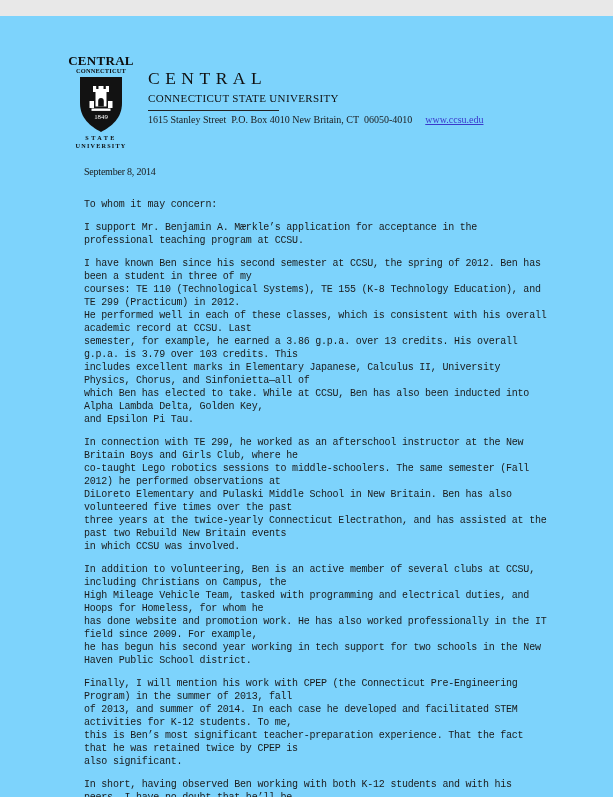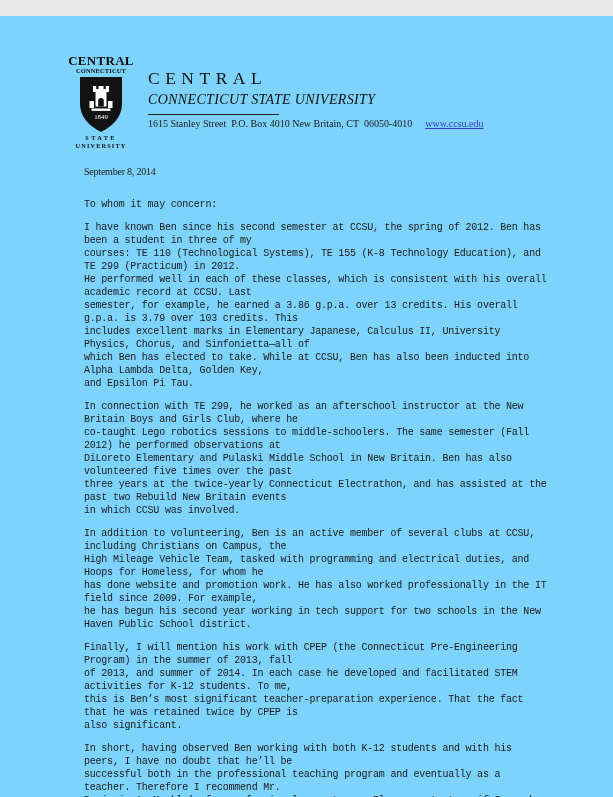--- a/index.html
+++ b/index.html
@@ -17,21 +17,21 @@
   .letterhead { position:absolute; left:64px; top:38px; display:flex; align-items:flex-start; }
   .logo-block { width:74px; text-align:center; line-height:1; }
   .logo-arc1 { font-weight:bold; font-size:13px; letter-spacing:.3px; color:#0d0d0d; }
   .logo-arc2 { font-weight:bold; font-size:6.4px; letter-spacing:.2px; margin-top:1px; color:#0d0d0d; }
   .shield-svg { display:block; margin:2px auto 2px auto; }
   .logo-base1 { font-weight:bold; font-size:6.2px; letter-spacing:2.4px; margin-top:1px; color:#0d0d0d; }
   .logo-base2 { font-weight:bold; font-size:6.2px; letter-spacing:1.2px; margin-top:1.5px; color:#0d0d0d; }
 
   .wordmark-block { margin-left:10px; padding-top:14px; }
   .wordmark { font-size:17.5px; letter-spacing:5.5px; color:#101010; }
-  .subtitle { font-size:14px; letter-spacing:.35px; margin-top:3px; color:#101010;font-style:italic; }
+  .subtitle { font-size:11px; letter-spacing:.35px; margin-top:3px; color:#101010; }
   .rule { width:131px; border-top:1.2px solid #222; margin-top:6px; }
   .address-row { margin-top:3px; font-size:10px; white-space:pre; }
   .address { color:#1a1a1a; }
   .website { color:#3a3acc; text-decoration:underline; margin-left:13px; cursor:pointer; }
 
   
   .letter-body {
     position:absolute; left:84px; top:149px; width:466px;
     font-size:10px; line-height:13px; letter-spacing:-0.22px;
   }
@@ -68,20 +68,21 @@
       <div class="wordmark">CENTRAL</div>
       <div class="subtitle">CONNECTICUT STATE UNIVERSITY</div>
       <div class="rule"></div>
       <div class="address-row"><span class="address">1615 Stanley Street  P.O. Box 4010 New Britain, CT  06050-4010</span><span class="website">www.ccsu.edu</span></div>
     </div>
   </header>
 
   <main class="letter-body">
     <div class="date">September 8, 2014</div>
     <p class="para">To whom it may concern:</p>
+    <p class="para">I support Mr. Benjamin A. Mærkle’s application for acceptance in the professional teaching program at CCSU.</p>
     <p class="para">I have known Ben since his second semester at CCSU, the spring of 2012. Ben has been a student in three of my
 courses: TE 110 (Technological Systems), TE 155 (K-8 Technology Education), and TE 299 (Practicum) in 2012.
 He performed well in each of these classes, which is consistent with his overall academic record at CCSU. Last
 semester, for example, he earned a 3.86 g.p.a. over 13 credits. His overall g.p.a. is 3.79 over 103 credits. This
 includes excellent marks in Elementary Japanese, Calculus II, University Physics, Chorus, and Sinfonietta—all of
 which Ben has elected to take. While at CCSU, Ben has also been inducted into Alpha Lambda Delta, Golden Key,
 and Epsilon Pi Tau.</p>
     <p class="para">In connection with TE 299, he worked as an afterschool instructor at the New Britain Boys and Girls Club, where he
 co-taught Lego robotics sessions to middle-schoolers. The same semester (Fall 2012) he performed observations at
 DiLoreto Elementary and Pulaski Middle School in New Britain. Ben has also volunteered five times over the past

